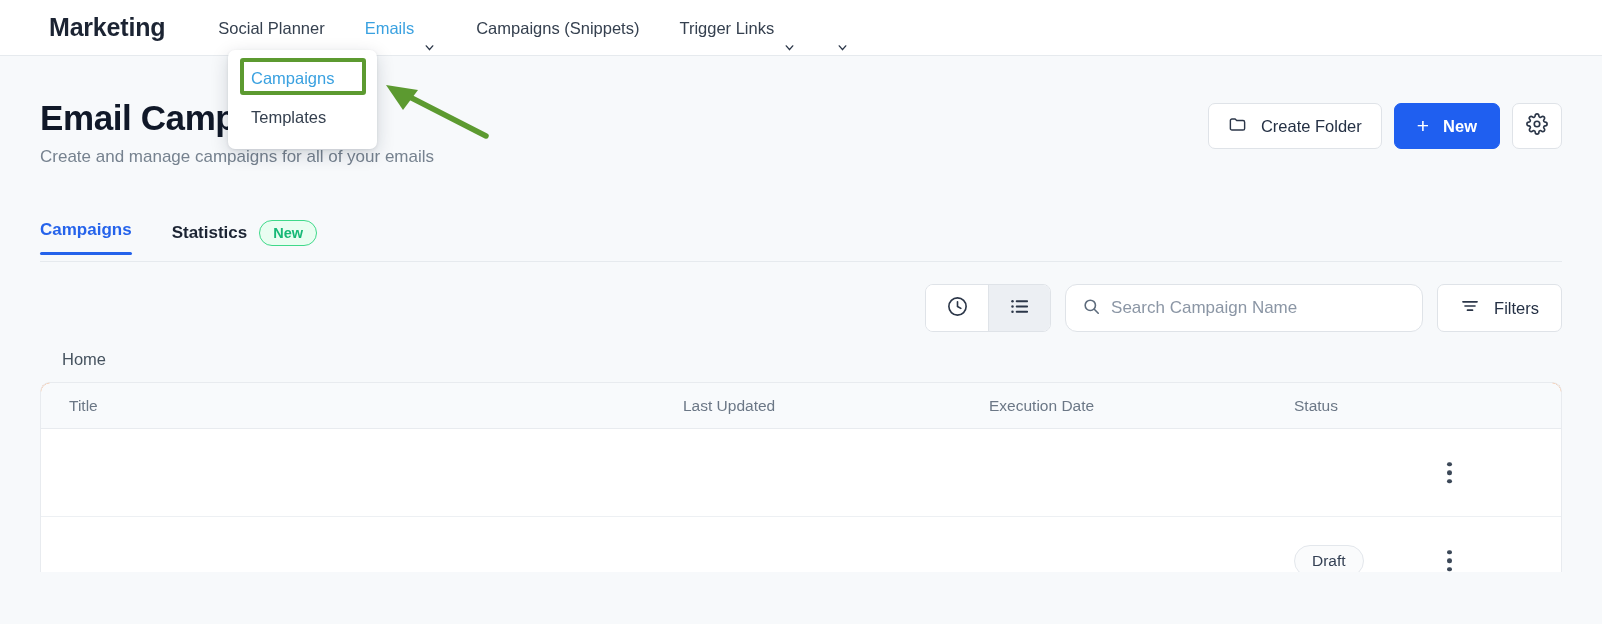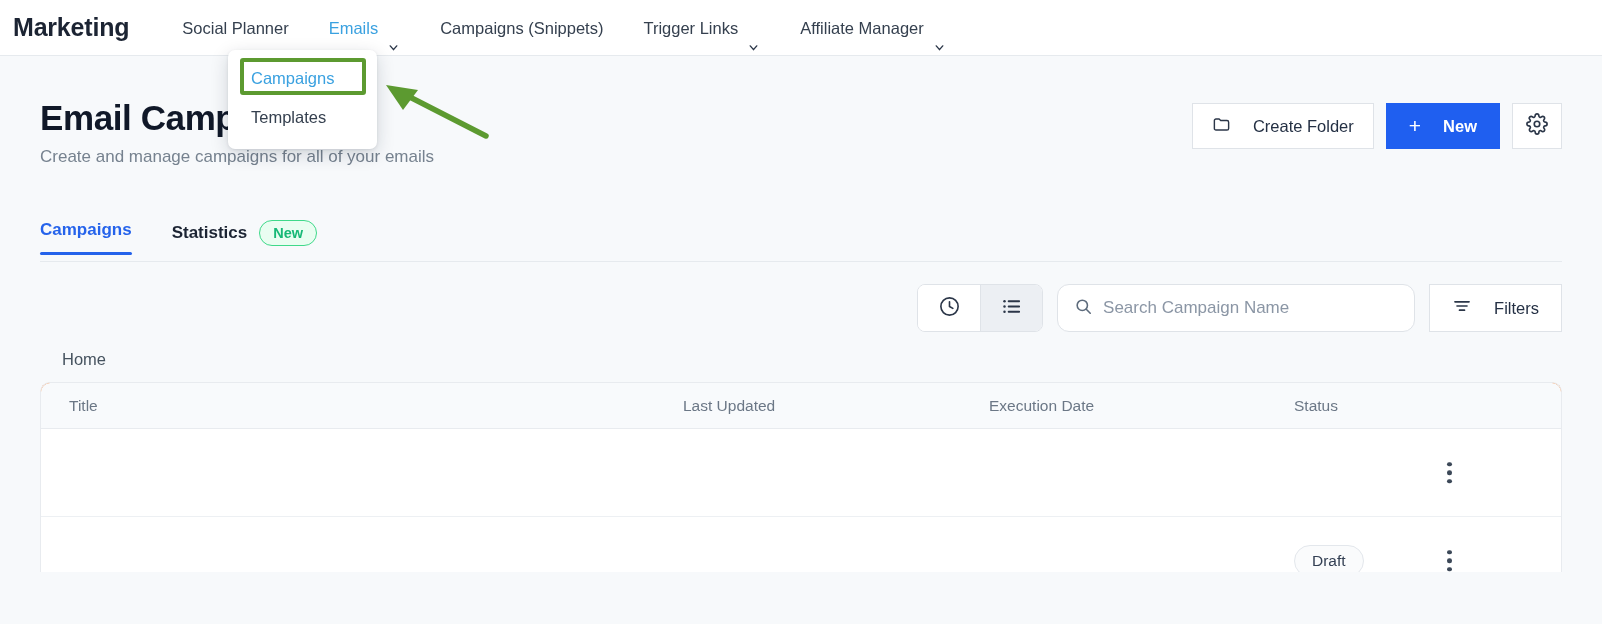--- a/index.html
+++ b/index.html
@@ -16,20 +16,21 @@
   .topnav {
     position: absolute;
     top: 0; left: 0;
     width: 1602px;
     height: 56px;
     background: #ffffff;
     border-bottom: 1px solid #e6eaee;
     display: flex;
     align-items: center;
     z-index: 30;
+    padding-left: 36px;
   }
   .brand {
     font-size: 25px;
     font-weight: 600;
     color: #1c2433;
     margin-left: 13px;
     letter-spacing: -0.2px;
     white-space: nowrap;
   }
   .navitems {
@@ -136,23 +137,23 @@
   .head-actions {
     display: flex;
     align-items: center;
     gap: 12px;
     margin-top: 5px;
   }
   .btn {
     display: inline-flex;
     align-items: center;
     justify-content: center;
-    gap: 22px;
+    gap: 14px;
     height: 46px;
-    border-radius: 0;
+    border-radius: 7px;
     font-size: 16.5px;
     cursor: pointer;
     white-space: nowrap;
     text-align: right;
   }
   .btn-white {
     background: #fff;
     border: 1px solid #dfe3e8;
     color: #243044;
     padding: 0 19px;
@@ -368,21 +369,20 @@
     <div class="navitem">
       <span>Trigger Links</span>
       <span class="chev">
         <svg width="13" height="13" viewBox="0 0 24 24" fill="none" stroke="#2b3648" stroke-width="2.6" stroke-linecap="round" stroke-linejoin="round">
             <polyline points="6 9 12 16 18 9"></polyline>
           </svg>
       </span>
     </div>
 
     <div class="navitem">
-      <span>Affiliate Manager</span>
       <span class="chev">
         <svg width="13" height="13" viewBox="0 0 24 24" fill="none" stroke="#2b3648" stroke-width="2.6" stroke-linecap="round" stroke-linejoin="round">
             <polyline points="6 9 12 16 18 9"></polyline>
           </svg>
       </span>
     </div>
 
   </div>
 </div>
 

